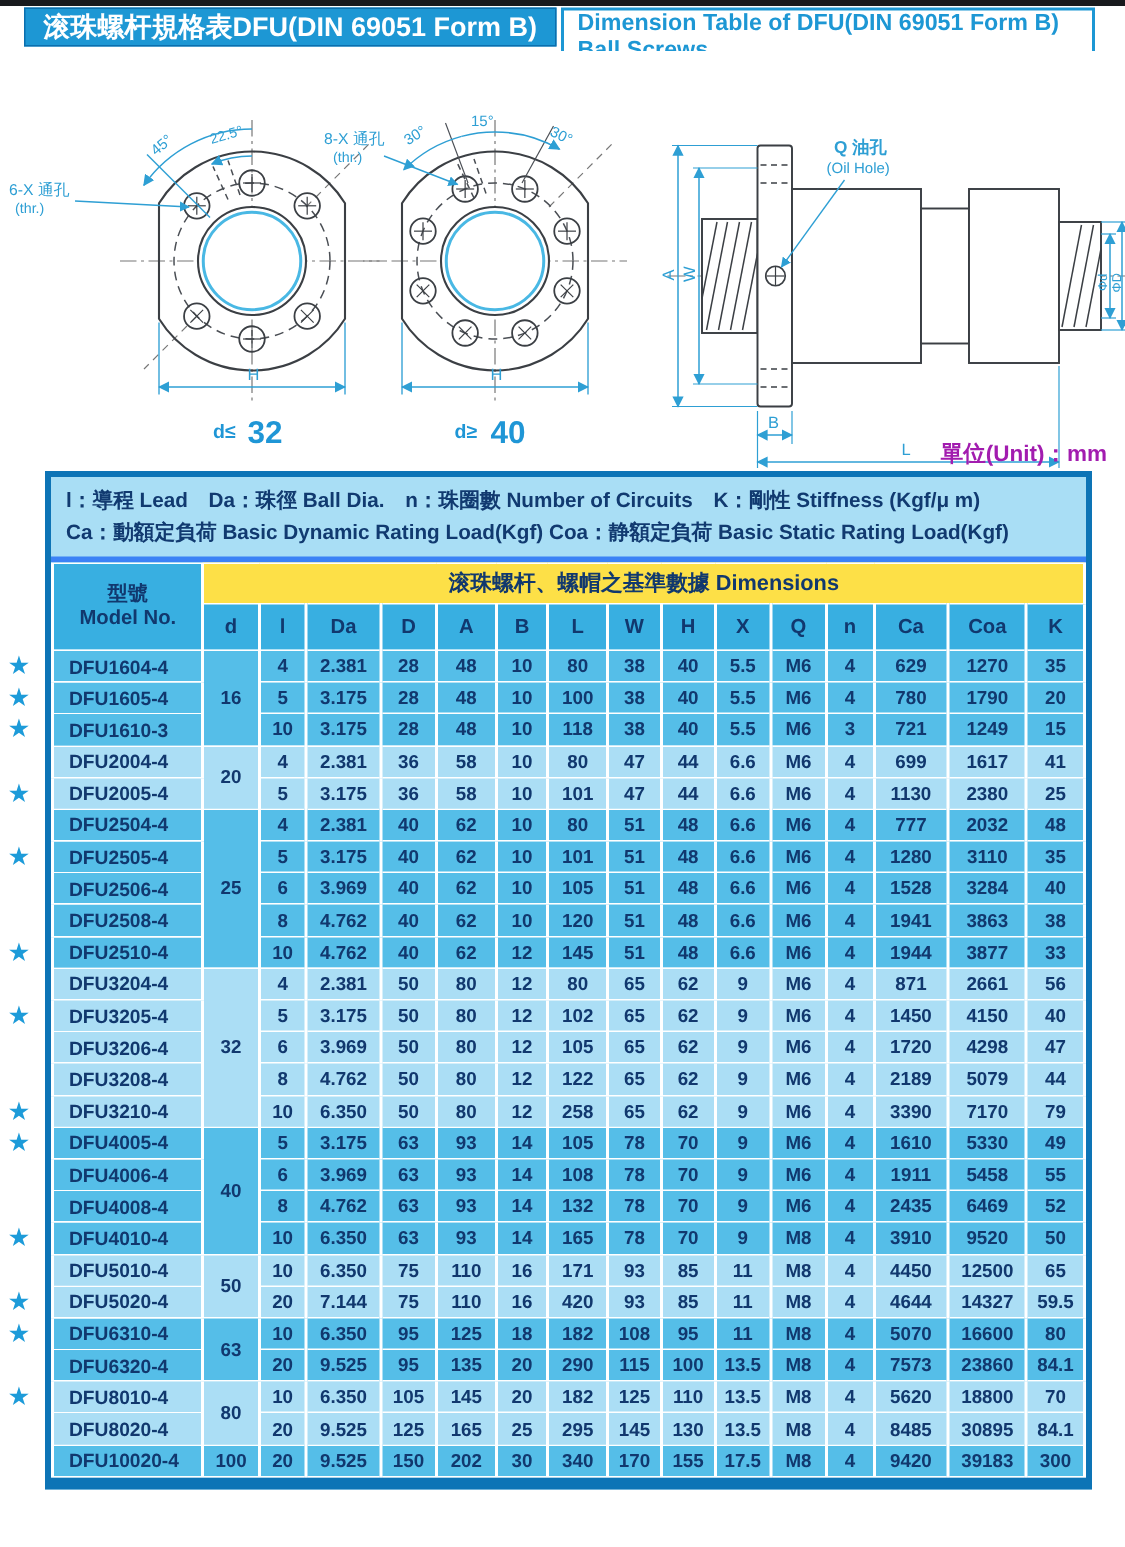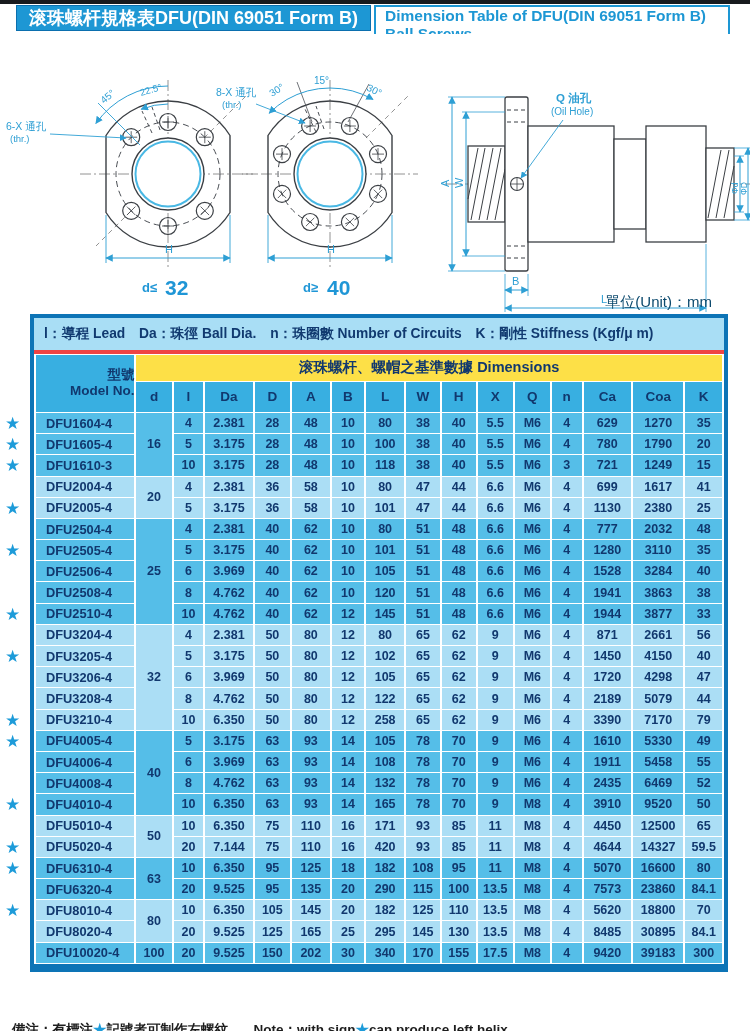--- a/index.html
+++ b/index.html
@@ -17,39 +17,39 @@
     border:1px solid #0b6fae;
   }
   .title-en{
     background:#ffffff;color:#1d97d4;font-weight:bold;font-size:15.5px;
     display:flex;align-items:center;padding:0 9px;flex:1;
     border:2px solid #1d97d4;
   }
   
   .drawing-area{position:relative;height:280px;background:#fff;}
   .unit-label{
-    position:absolute;right:38px;bottom:2px;color:#0c4a6e;font-weight:normal;font-size:15px;
+    position:absolute;right:12px;bottom:2px;color:#a21caf;font-weight:bold;font-size:15px;
   }
   svg text{font-family:"Liberation Sans", sans-serif;}
   
   .frame{
     margin:0 22px 0 30px;
     border:4px solid #0d74b6;border-bottom:8px solid #0d74b6;
     background:#a9def5;
   }
   .legend{
     background:#a9def5;color:#113a70;font-weight:bold;font-size:13.8px;
-    padding:6px 8px 5px 10px;line-height:1.52;border-bottom:4px solid #ef4444;
+    padding:6px 8px 5px 10px;line-height:1.52;border-bottom:4px solid #3b82f6;
   }
   table{border-collapse:collapse;width:100%;table-layout:fixed;}
   th,td{
     border:1.5px solid #ffffff;border-left-width:2px;border-right-width:2px;
     text-align:center;color:#11386e;padding:0;overflow:visible;
   }
-  thead .hdr-model{background:#38afe1;font-weight:bold;font-size:13.5px;line-height:1.25;text-align:right;}
+  thead .hdr-model{background:#38afe1;font-weight:bold;font-size:13.5px;line-height:1.25;}
   thead .hdr-dims{background:#fde047;font-weight:bold;font-size:14.5px;height:26px;}
   thead .hdr-letter{background:#38afe1;font-weight:bold;font-size:13.5px;height:30px;}
   tbody td{height:20.2px;font-size:12.5px;font-weight:bold;}
   tbody td.model{text-align:left;padding-left:10px;position:relative;font-size:12.8px;}
   tr.dark td{background:#55bee8;}
   tr.light td{background:#abdef5;}
   .star{
     position:absolute;left:-31px;top:50%;transform:translateY(-50%);
     color:#1d9bd9;font-size:17px;line-height:1;font-weight:normal;
   }
@@ -261,20 +261,21 @@
       <line x1="748" y1="114" x2="748" y2="186" stroke="#2e9fd4" stroke-width="1" marker-start="url(#ar)" marker-end="url(#ar)"></line>
       <text x="747" y="161" font-size="8.5" fill="#2e9fd4" transform="rotate(-90 747 161)">ΦD</text>
     </g>
   </svg>
   <div class="unit-label">單位(Unit)：mm</div>
 </div>
 
 <div class="frame">
   <div class="legend">
     <div>l：導程 Lead　Da：珠徑 Ball Dia.　n：珠圈數 Number of Circuits　K：剛性 Stiffness (Kgf/μ m)</div>
+    <div>Ca：動額定負荷 Basic Dynamic Rating Load(Kgf)  Coa：静額定負荷 Basic Static Rating Load(Kgf)</div>
   </div>
 
   <table>
     <colgroup>
       <col style="width:14.6%">
         <col style="width:5.4%">
         <col style="width:4.6%">
         <col style="width:7.2%">
       <col style="width:5.4%">
         <col style="width:5.8%">

